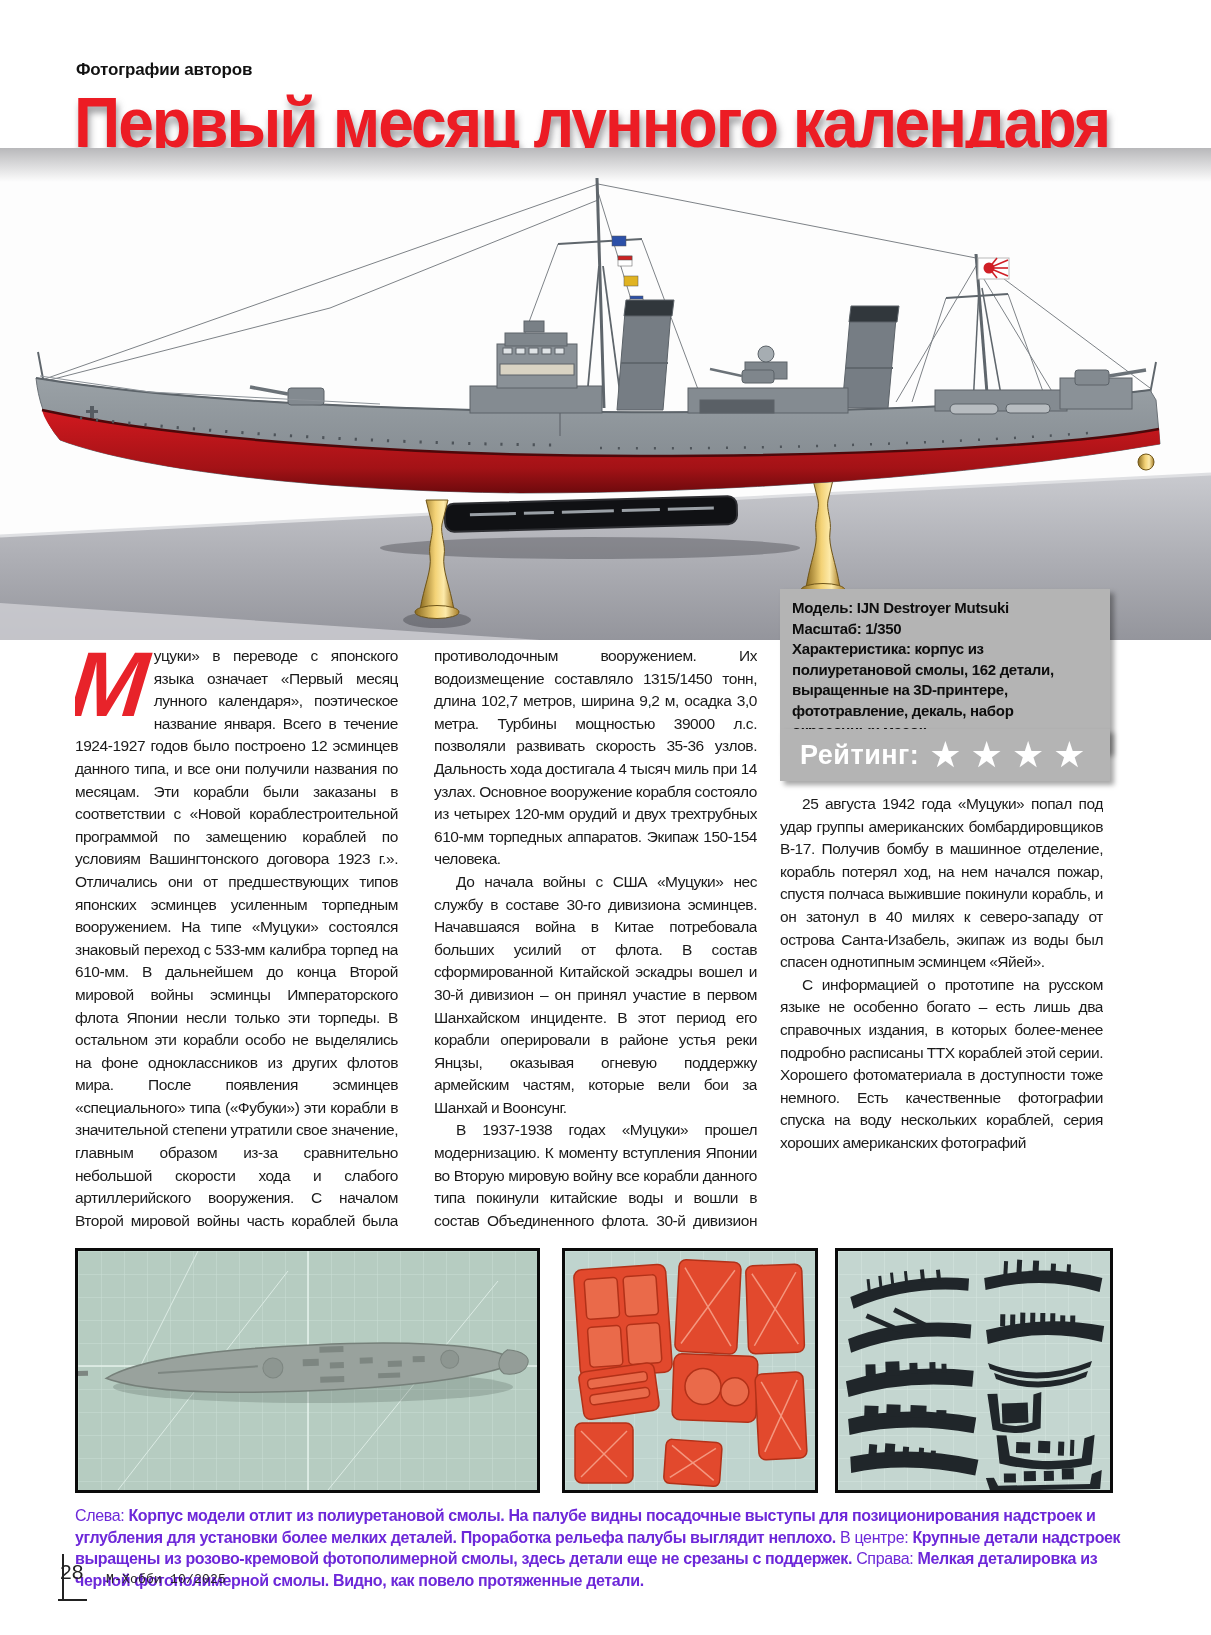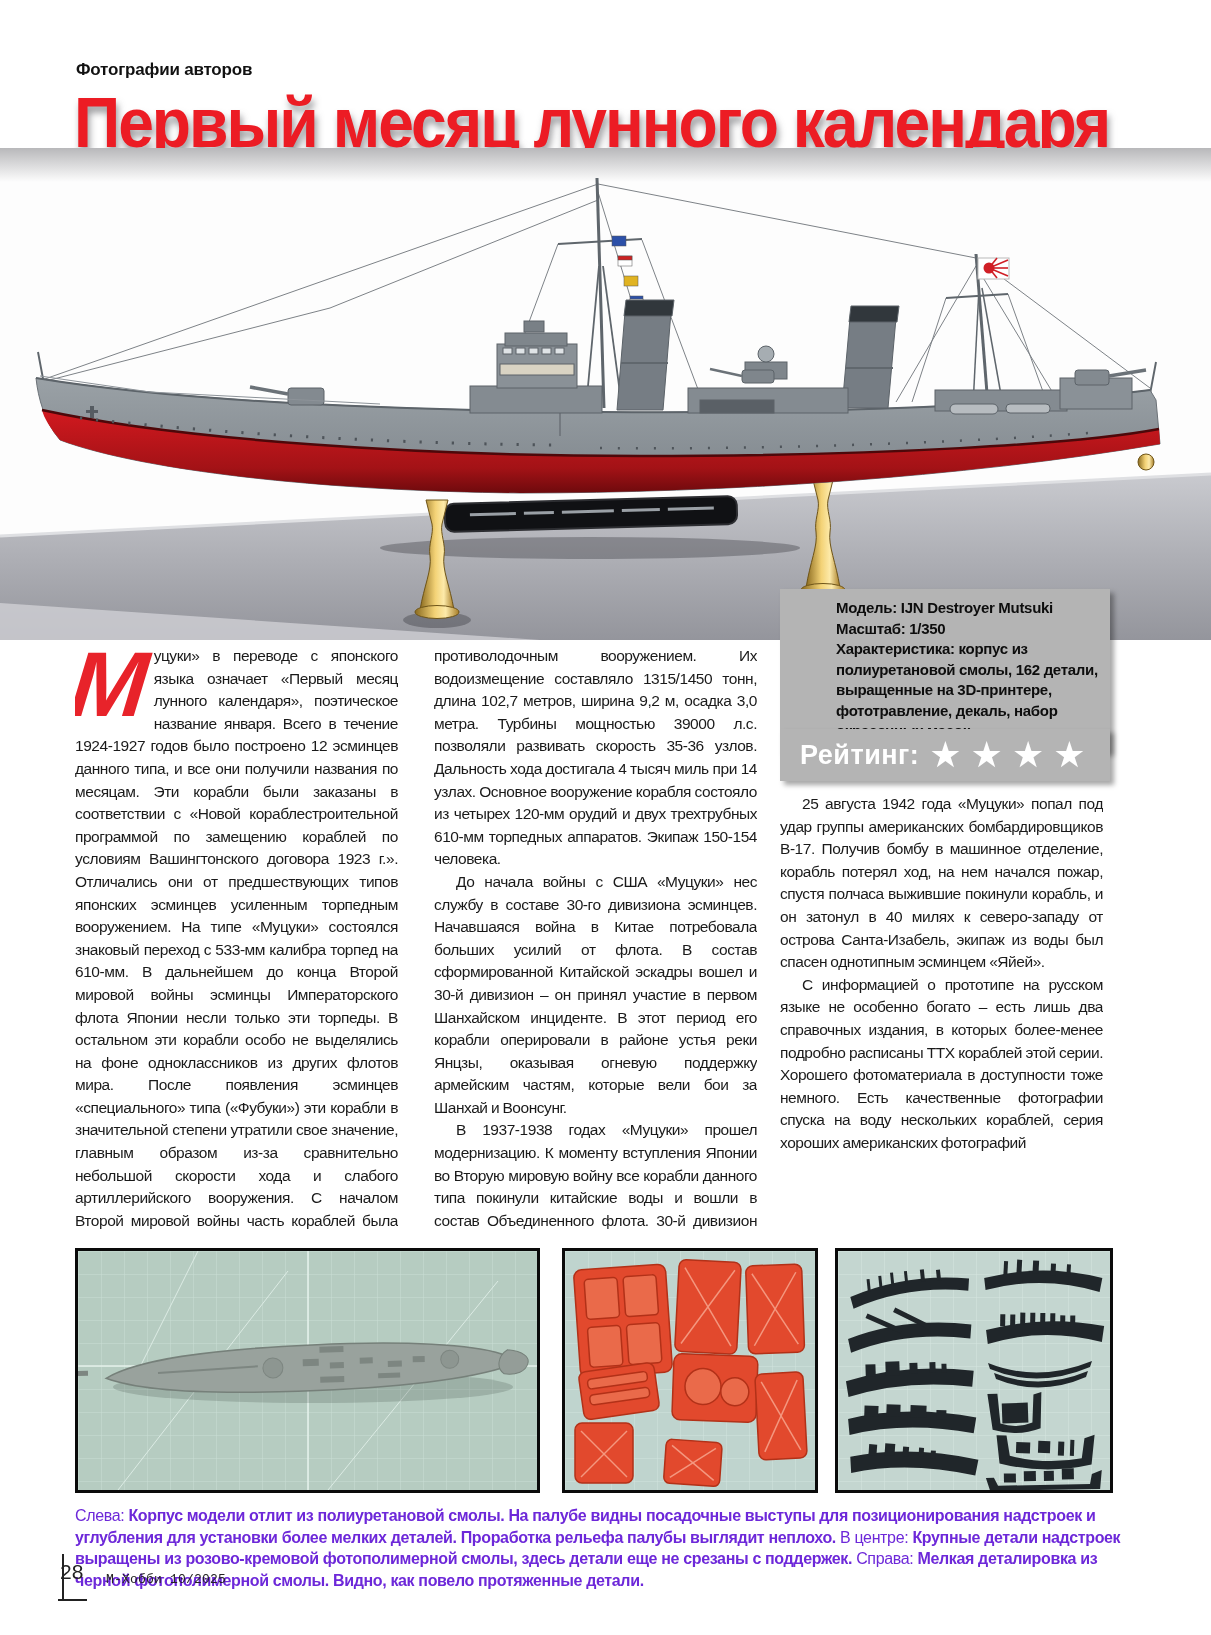--- a/index.html
+++ b/index.html
@@ -16,21 +16,21 @@
       transform:scale(1.02,1.12);transform-origin:left top;
       text-shadow:2px 5px 7px rgba(70,70,75,.55);}
 
   
   .hero{position:absolute;left:0;top:148px;width:1211px;height:492px;background:#fdfdfd;}
   .hero svg{display:block;}
 
   
   .info-box{position:absolute;left:780px;top:589px;width:330px;background:#b4b4b4;
       box-shadow:4px 4px 5px rgba(0,0,0,.35);padding:9px 12px 10px 12px;box-sizing:border-box;z-index:4;}
-  .info-line{font-size:15px;font-weight:bold;line-height:20.5px;letter-spacing:-0.3px;color:#0d0d0d;margin-left:44px;}
+  .info-line{font-size:15px;font-weight:bold;line-height:20.5px;letter-spacing:-0.3px;color:#0d0d0d;}
   .rating-bar{position:absolute;left:780px;top:729px;width:330px;height:52px;background:#b4b4b4;
       box-shadow:4px 4px 5px rgba(0,0,0,.35);display:flex;align-items:center;padding:0 0 0 20px;
       box-sizing:border-box;z-index:4;}
   .rating-label{color:#fff;font-size:27px;font-weight:bold;letter-spacing:0.5px;margin-right:10px;}
   .star{color:#fff;font-size:36px;line-height:1;margin-right:9px;}
 
   
   .col{position:absolute;top:645px;width:323px;height:588px;overflow:hidden;
        font-size:15.5px;line-height:22.6px;letter-spacing:-0.45px;word-spacing:-0.5px;
        text-align:justify;color:#1a1a1a;z-index:3;}

